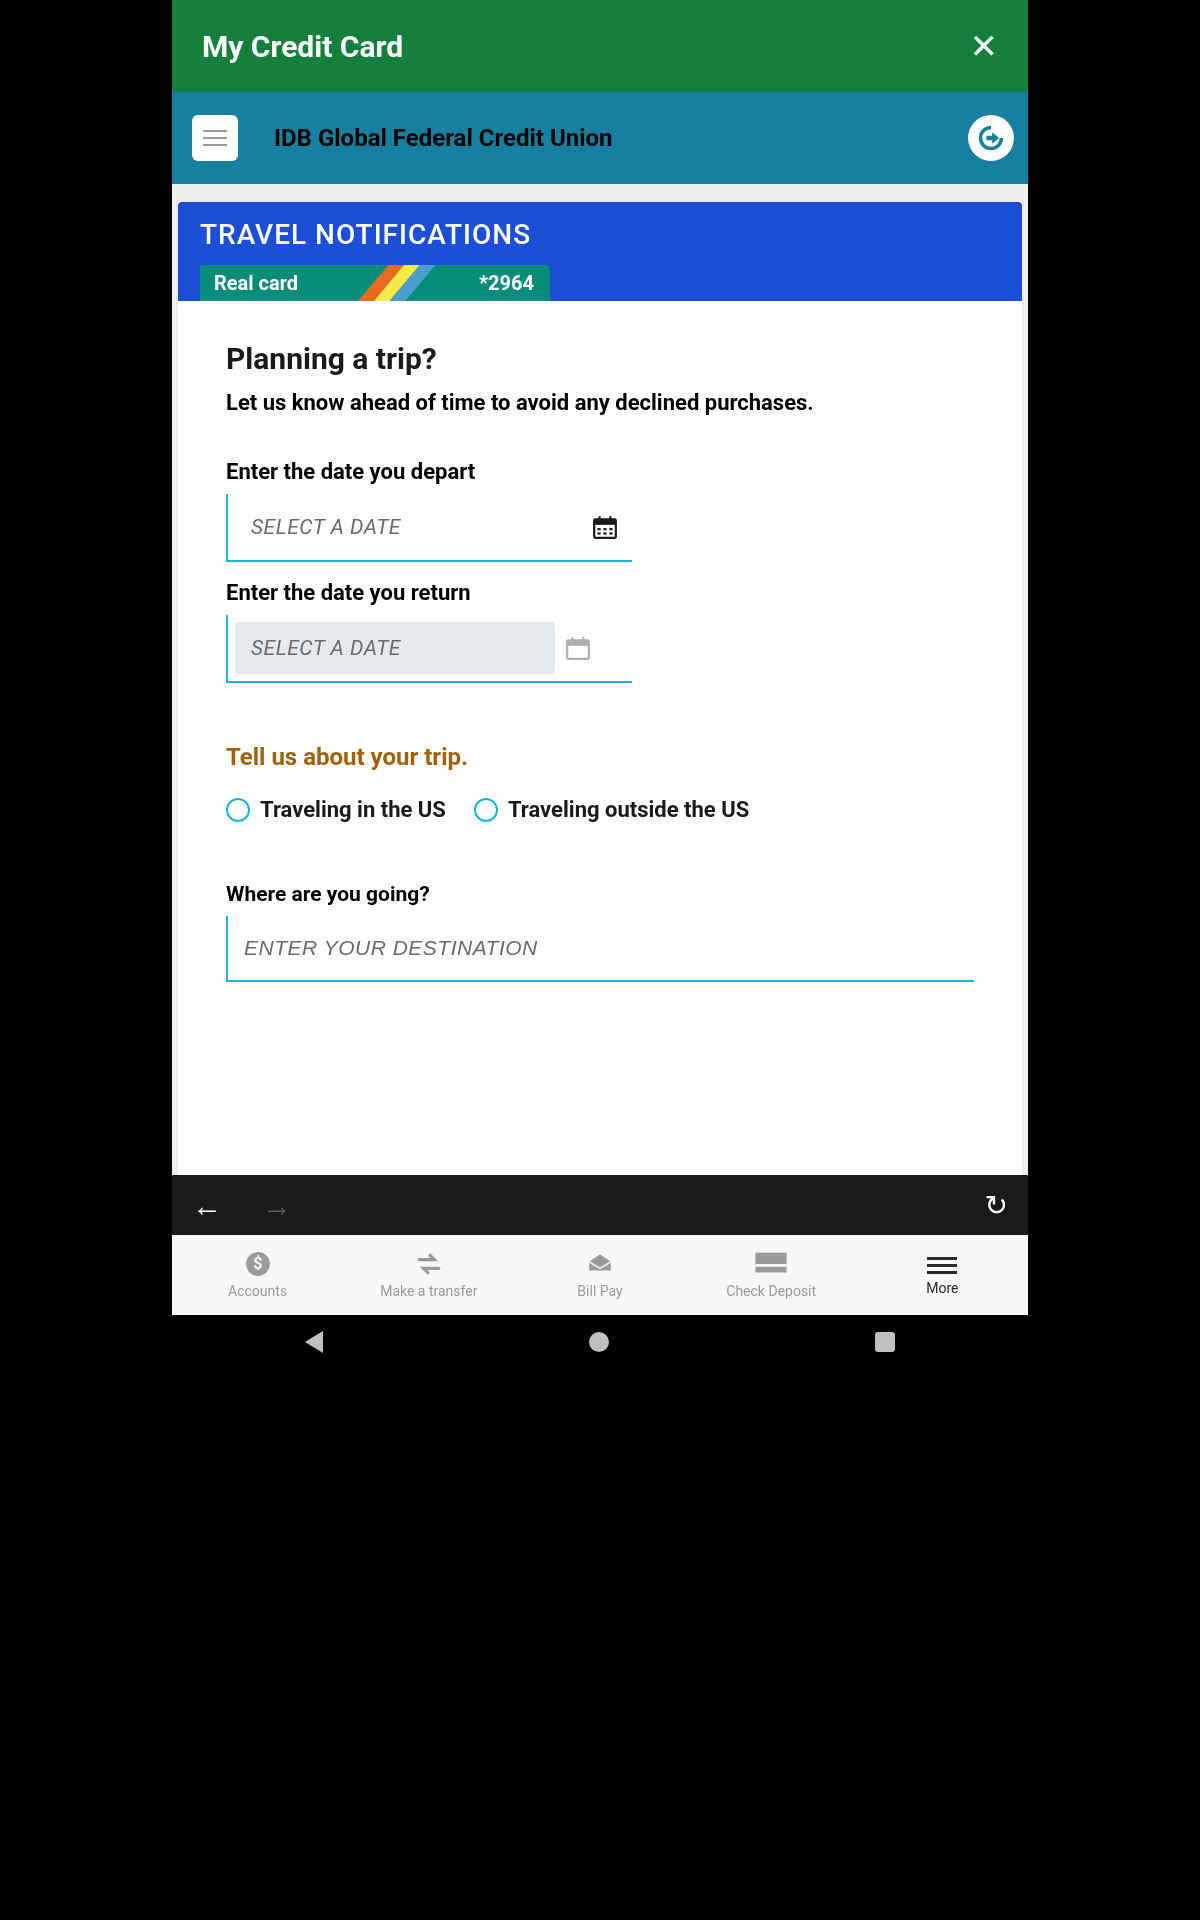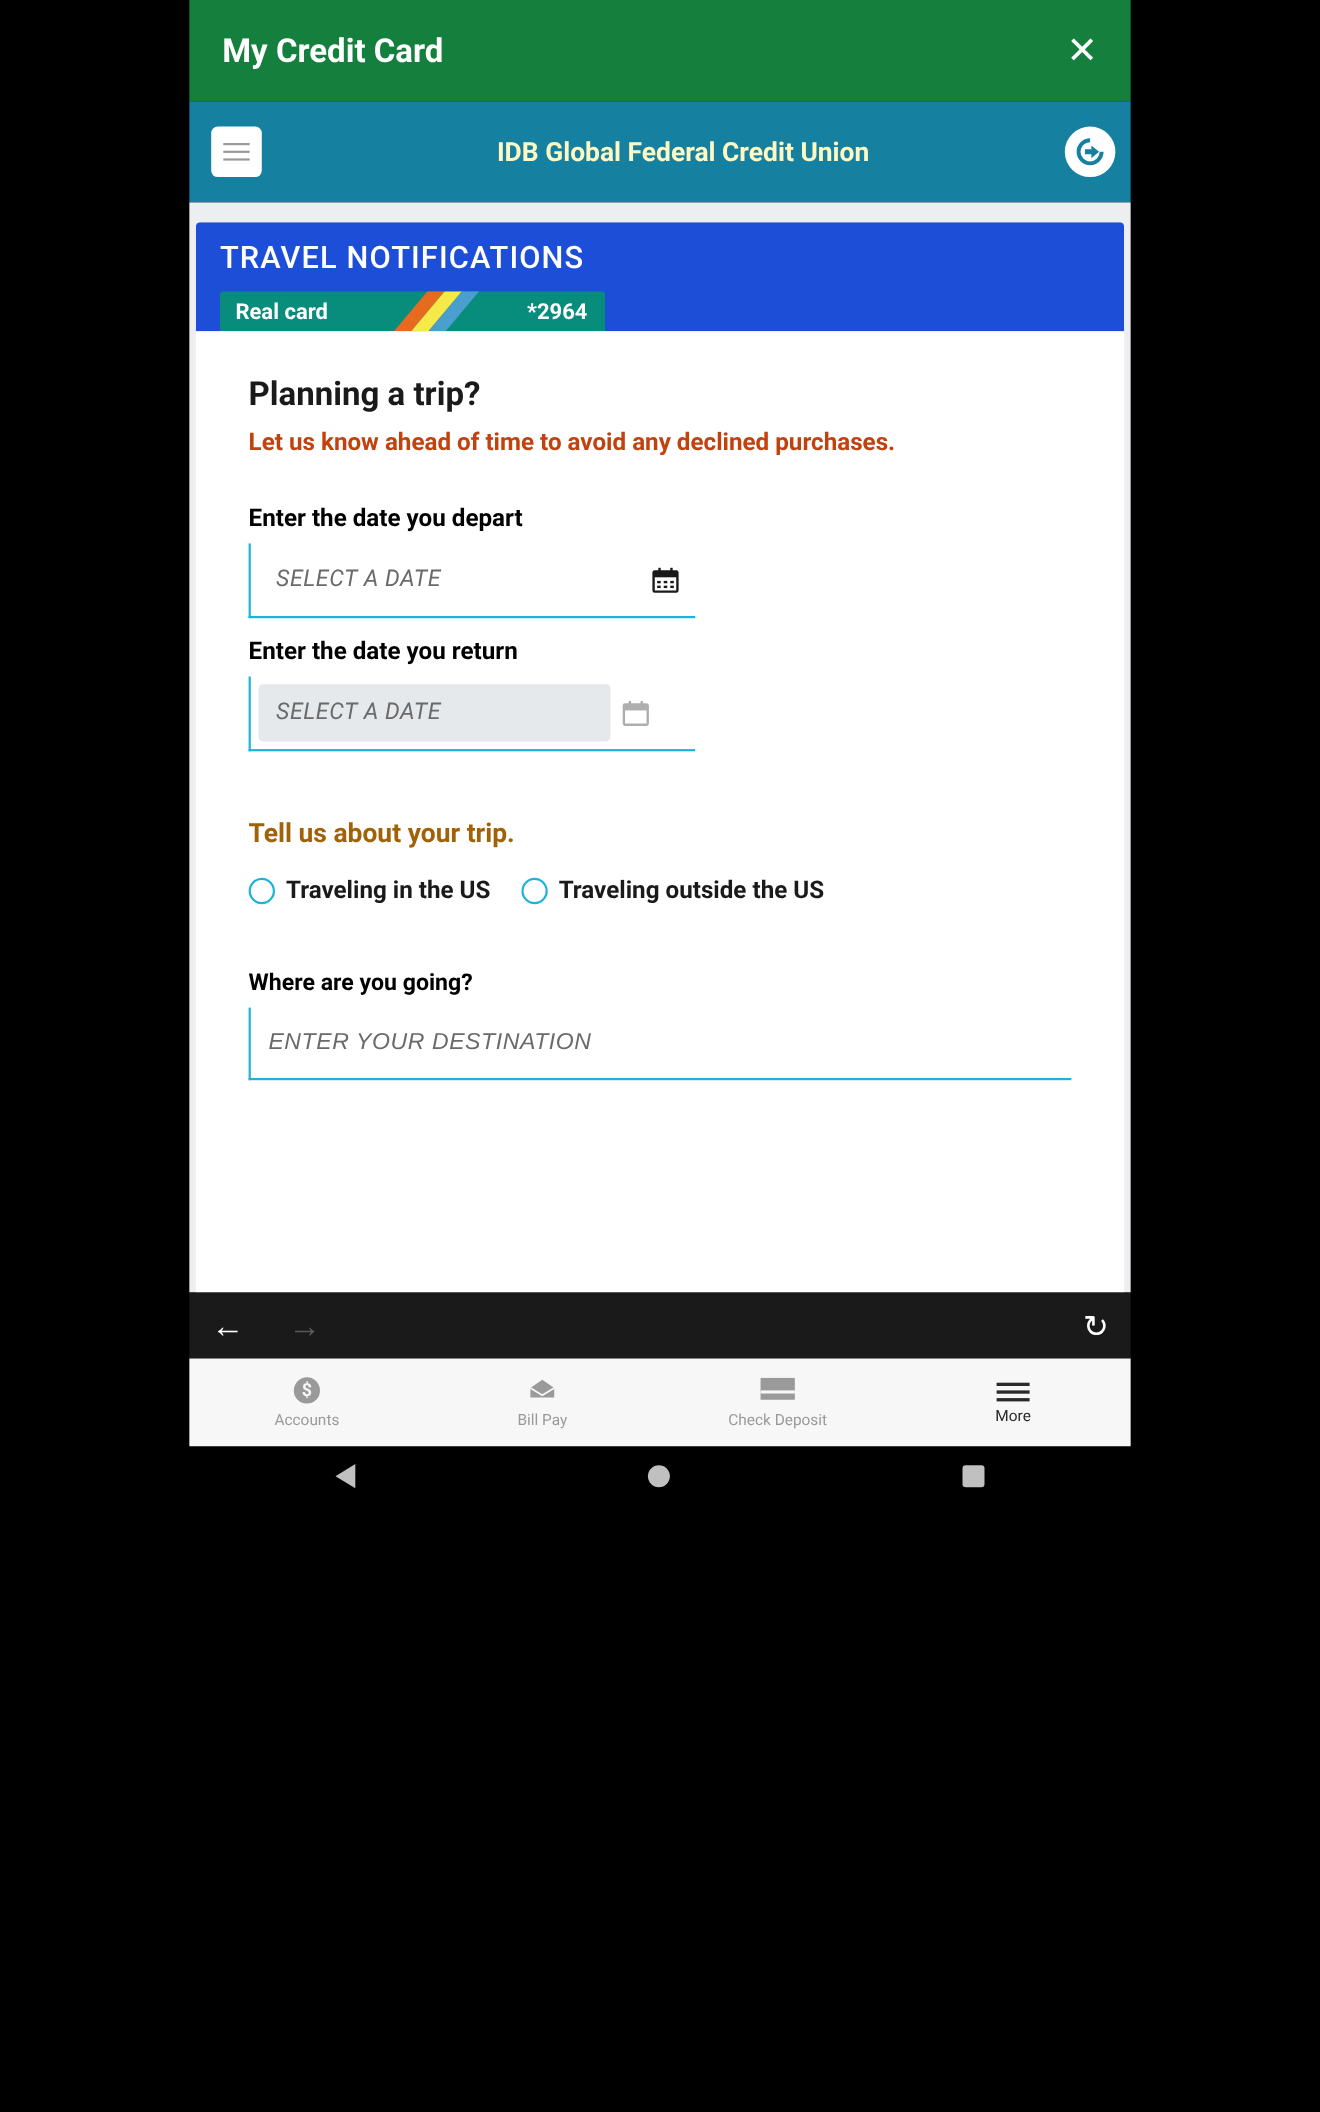--- a/index.html
+++ b/index.html
@@ -56,24 +56,23 @@
     flex-direction: column;
     justify-content: center;
     align-items: center;
     gap: 5px;
     cursor: pointer;
   }
   .menu-btn span {
     width: 24px; height: 2px; background: #9a9a9a;
   }
   .header-title {
-    color: #fef9c3;
+    color: #000000;
     font-size: 24px;
     font-weight: 700;
-    text-align: center;
     flex: 1;
     padding-left: 36px;
   }
   .logout-btn {
     width: 46px; height: 46px;
     background: #fff;
     border-radius: 50%;
     display: flex; align-items: center; justify-content: center;
     cursor: pointer;
   }
@@ -135,21 +134,21 @@
   }
   .card-pill .num { margin-left: auto; }
 
   .form {
     padding: 40px 48px;
   }
   .form h3 {
     font-size: 30px; font-weight: 700; color: #1a1a1a; margin-bottom: 14px;
   }
   .form .sub {
-    font-size: 22px; font-weight: 700; color: #c2410c; margin-bottom: 44px;
+    font-size: 22px; font-weight: 700; color: #000000; margin-bottom: 44px;
   }
   .field-label {
     font-size: 22px; font-weight: 700; color: #000000; margin-bottom: 10px;
   }
   .date-field {
     border-left: 2px solid #1db2d8;
     border-bottom: 2px solid #1db2d8;
     width: 406px;
     height: 68px;
     display: flex; align-items: center;
@@ -343,20 +342,26 @@
 <div class="tabnav">
   <div class="tab">
     <svg viewBox="0 0 24 24">
         <circle cx="12" cy="12" r="11" fill="#9a9a9a"></circle>
         <text x="12" y="17" text-anchor="middle" font-size="15" font-weight="700" fill="#f7f7f7">$</text>
       </svg>
     <span>Accounts</span>
   </div>
   <div class="tab">
     <svg viewBox="0 0 24 24">
+      <path d="M3 8h14l-4-4M21 16H7l4 4" fill="none" stroke="#9a9a9a" stroke-width="3" stroke-linecap="round"></path>
+    </svg>
+    <span>Make a transfer</span>
+  </div>
+  <div class="tab">
+    <svg viewBox="0 0 24 24">
       <path d="M2 18V10l10-7 10 7v8z" fill="#9a9a9a"></path>
         <path d="M2 10l10 6 10-6" fill="none" stroke="#f7f7f7" stroke-width="1.5"></path>
     </svg>
     <span>Bill Pay</span>
   </div>
   <div class="tab">
     <svg viewBox="0 0 24 18">
       <rect x="1" y="1" width="22" height="14" fill="#9a9a9a"></rect>
         <rect x="1" y="9" width="22" height="2" fill="#f7f7f7"></rect>
     </svg>

